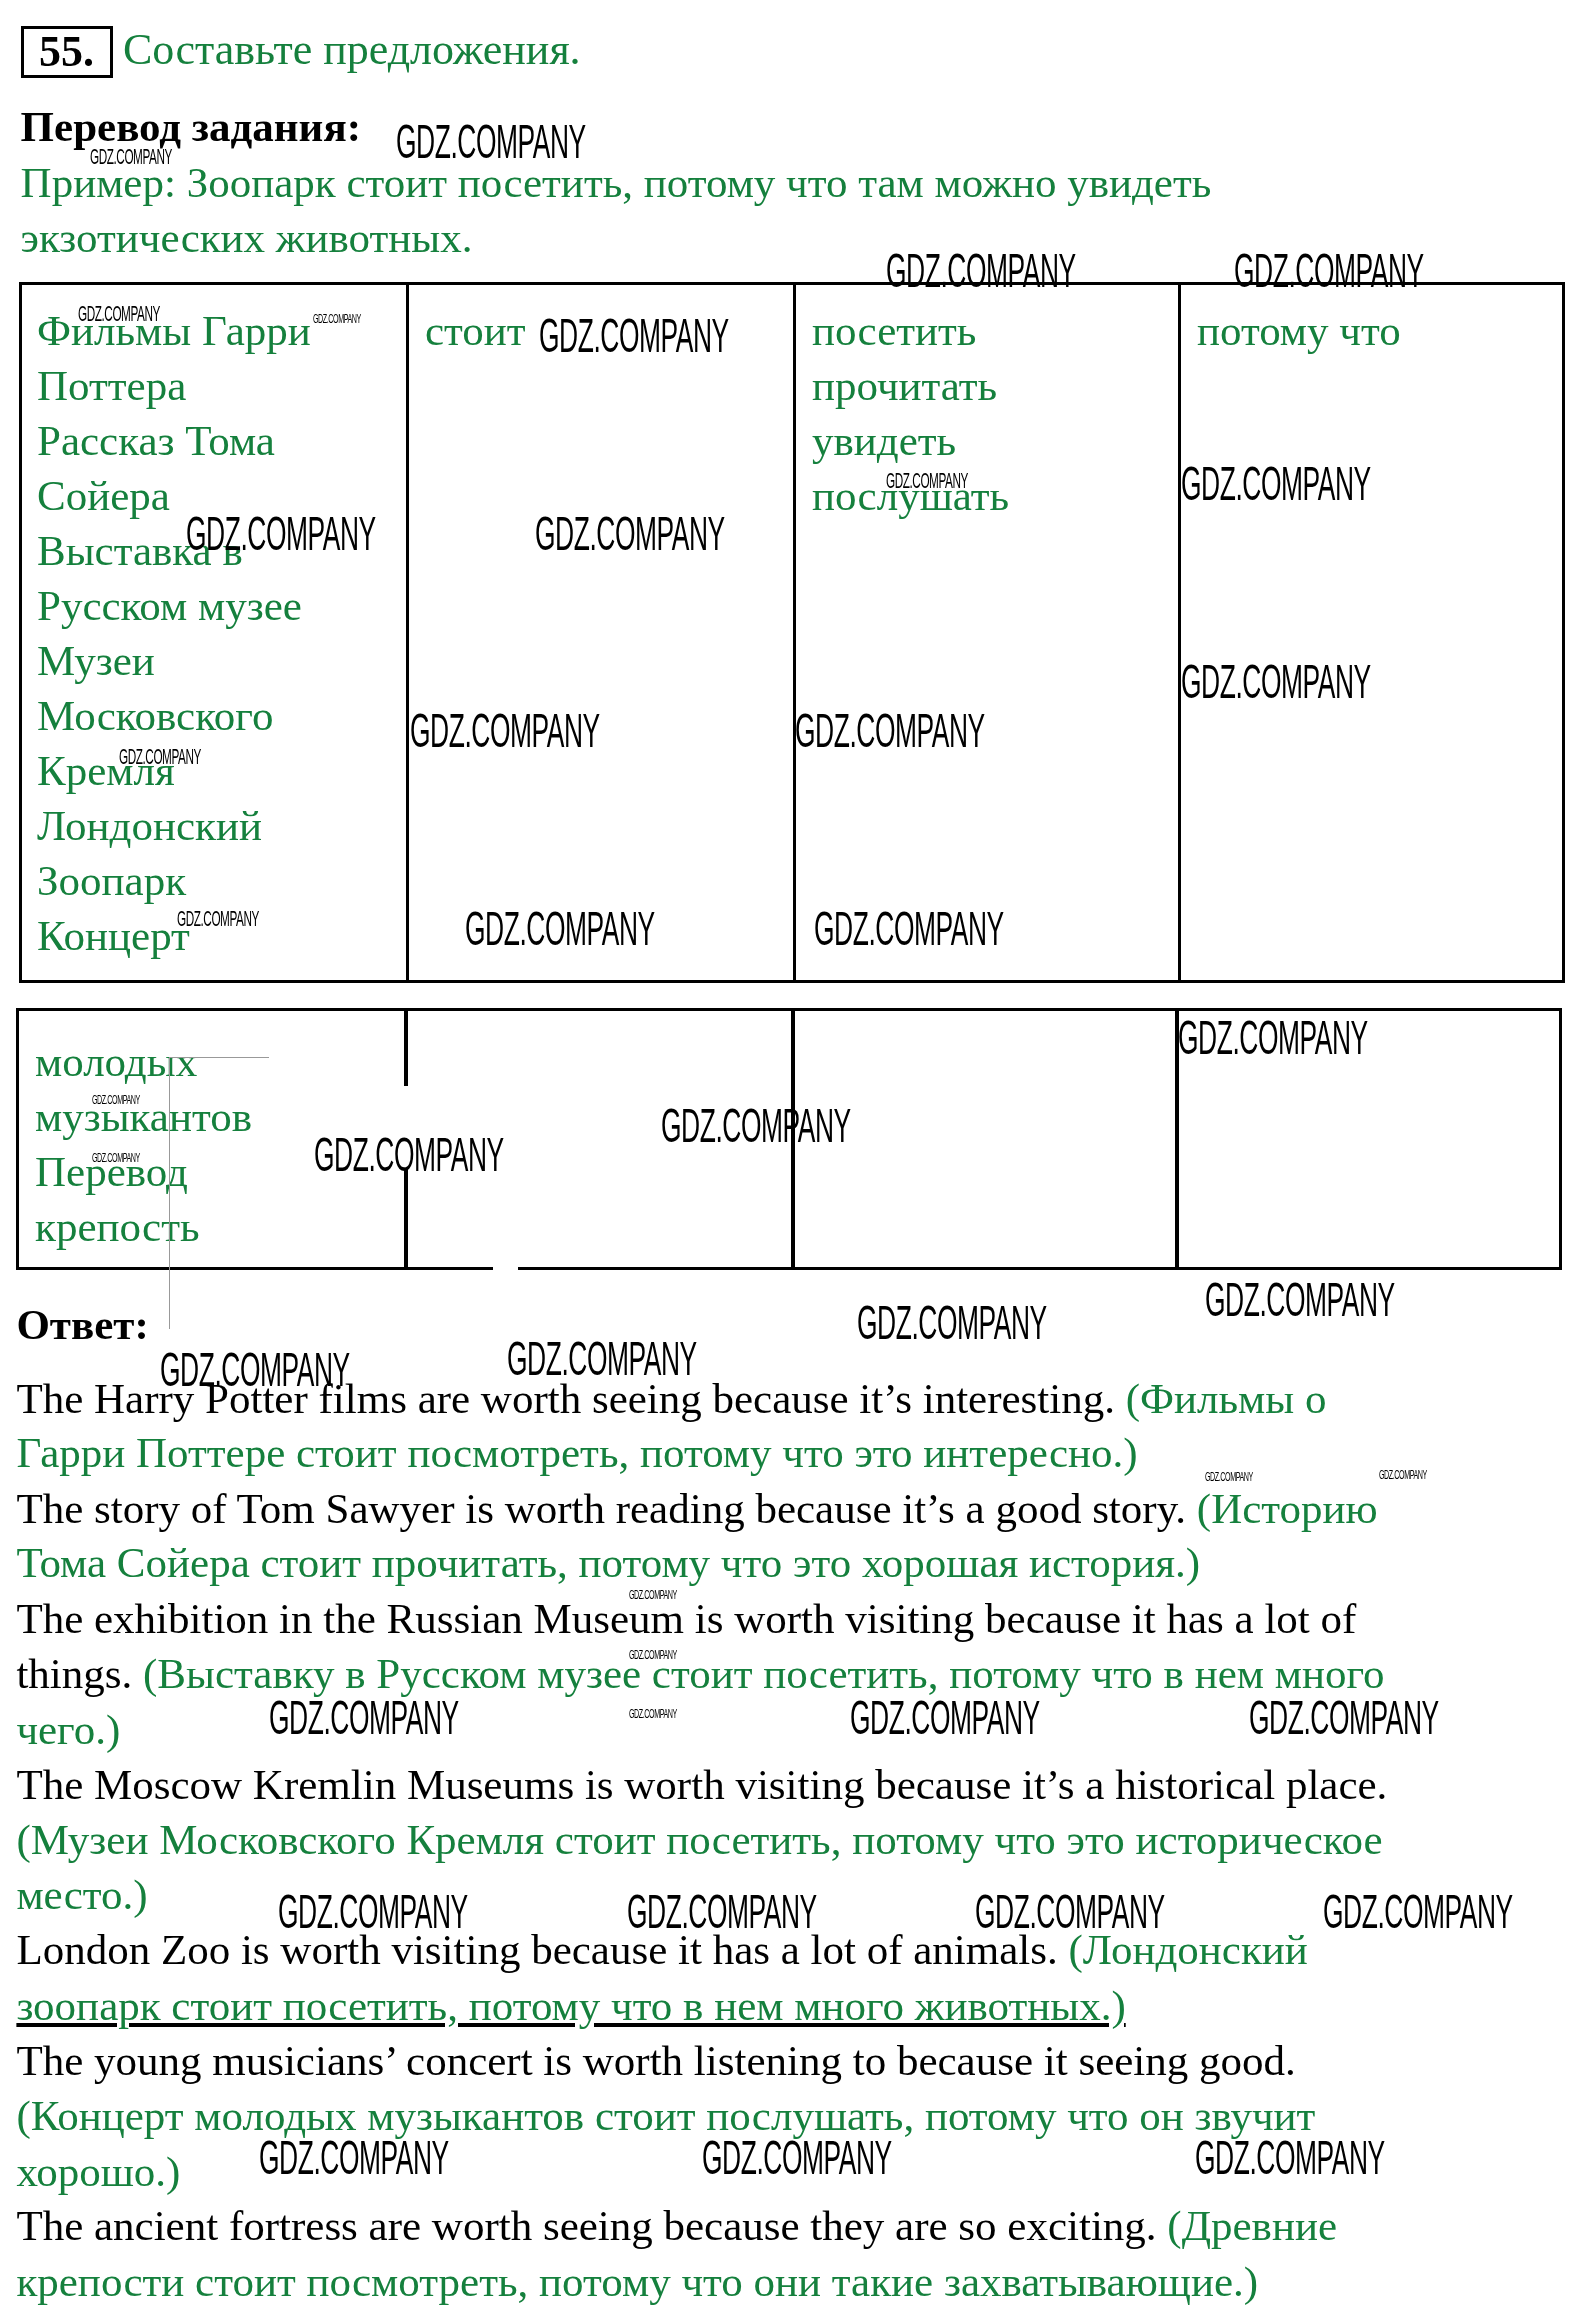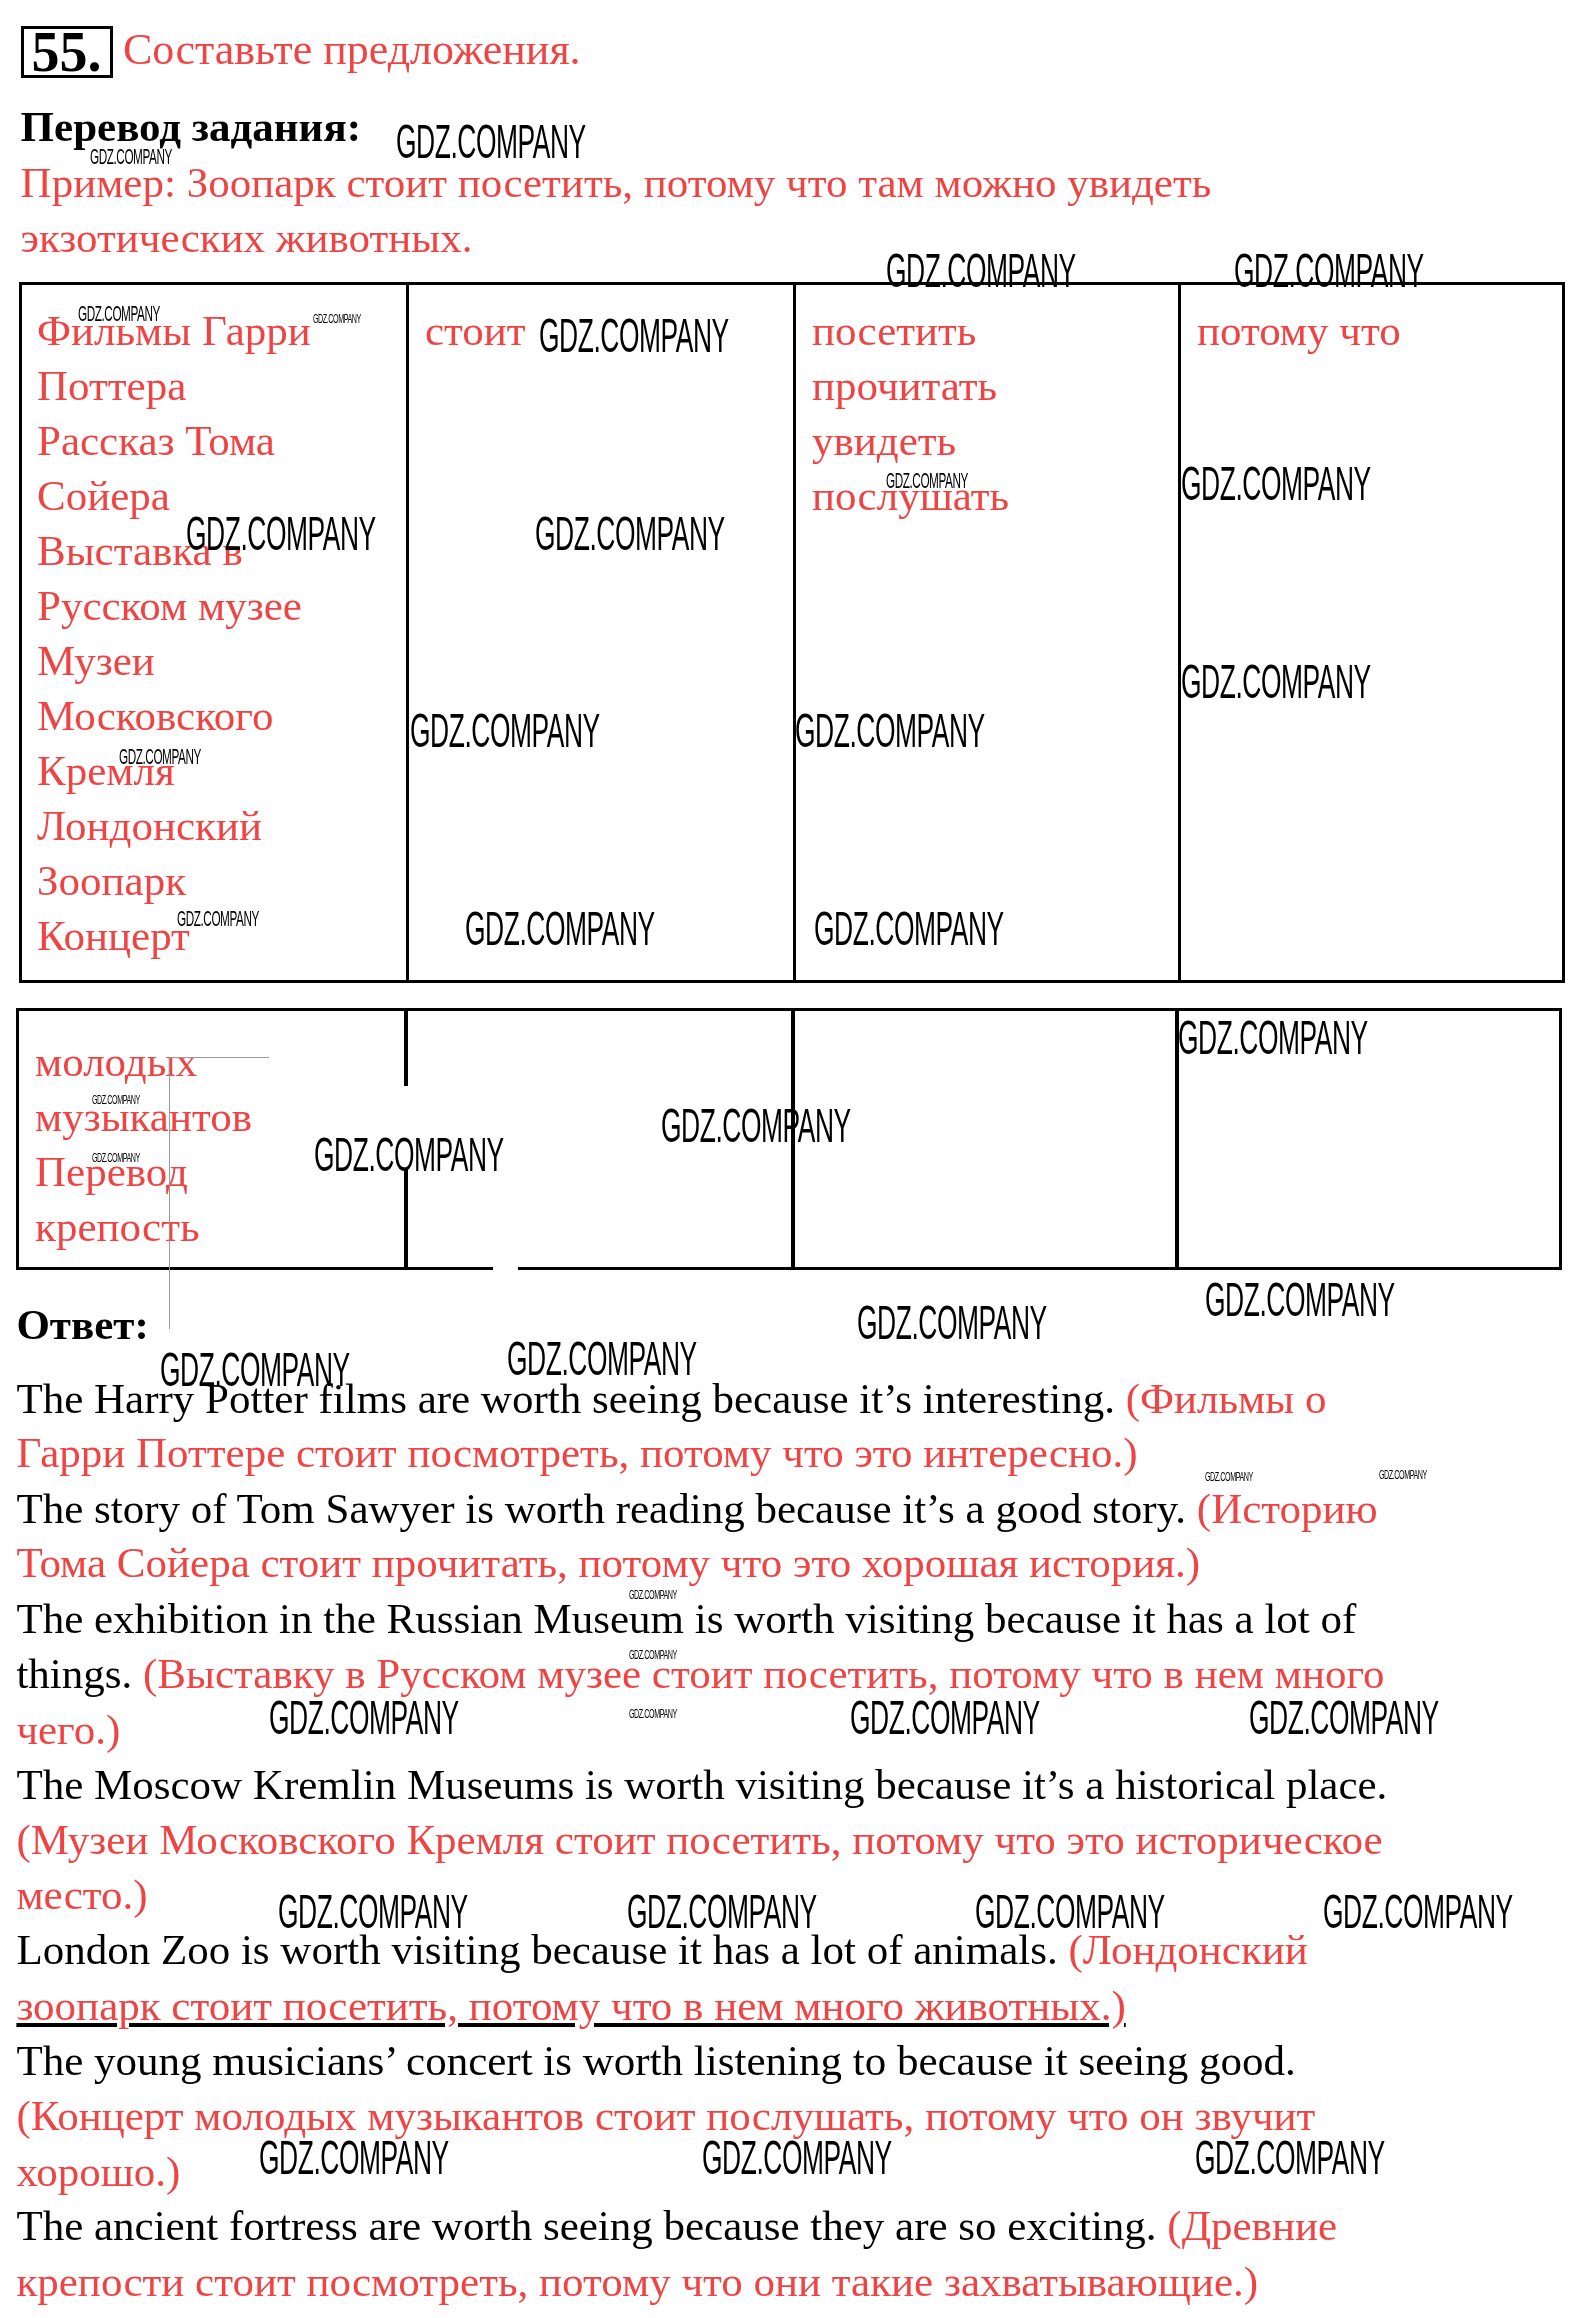--- a/index.html
+++ b/index.html
@@ -1,21 +1,21 @@
 <!DOCTYPE html>
 <html style="font-size:13px"><head>
 <meta charset="utf-8">
 <style>
   html, body { margin:0; padding:0; background:#fff; }
   body { width:1590px; height:2319px; position:relative; overflow:hidden;
          font-family:"Liberation Serif", serif; color:#000; }
   .abs { position:absolute; white-space:nowrap; }
-  .gray { color:#ef4444; }
+  .gray { color:#15803d; }
   .num-box { left:20.6px; top:26px; width:86px; height:46px; border:3.3px solid #000;
-             font-weight:bold; font-size:56px; line-height:46px; text-align:center; }
+             font-weight:bold; font-size:44px; line-height:46px; text-align:center; }
   .title { left:123px; top:23px; font-size:44px; line-height:53px; }
   .h { font-weight:bold; font-size:43px; line-height:49px; }
   .t { font-size:43px; line-height:54px; }
   .tbl { position:absolute; border:3.3px solid #000; box-sizing:border-box; }
   .vline { position:absolute; top:0; bottom:0; width:3.3px; background:#000; }
   .cell { position:absolute; font-size:43px; line-height:55px; white-space:nowrap; }
   .wm { position:absolute; font-family:"Liberation Sans", sans-serif; color:#000;
         transform-origin:0 0; transform:scaleX(0.55); white-space:nowrap;
         letter-spacing:-0.8px; font-weight:normal; }
   .wm.big { font-size:48px; }

